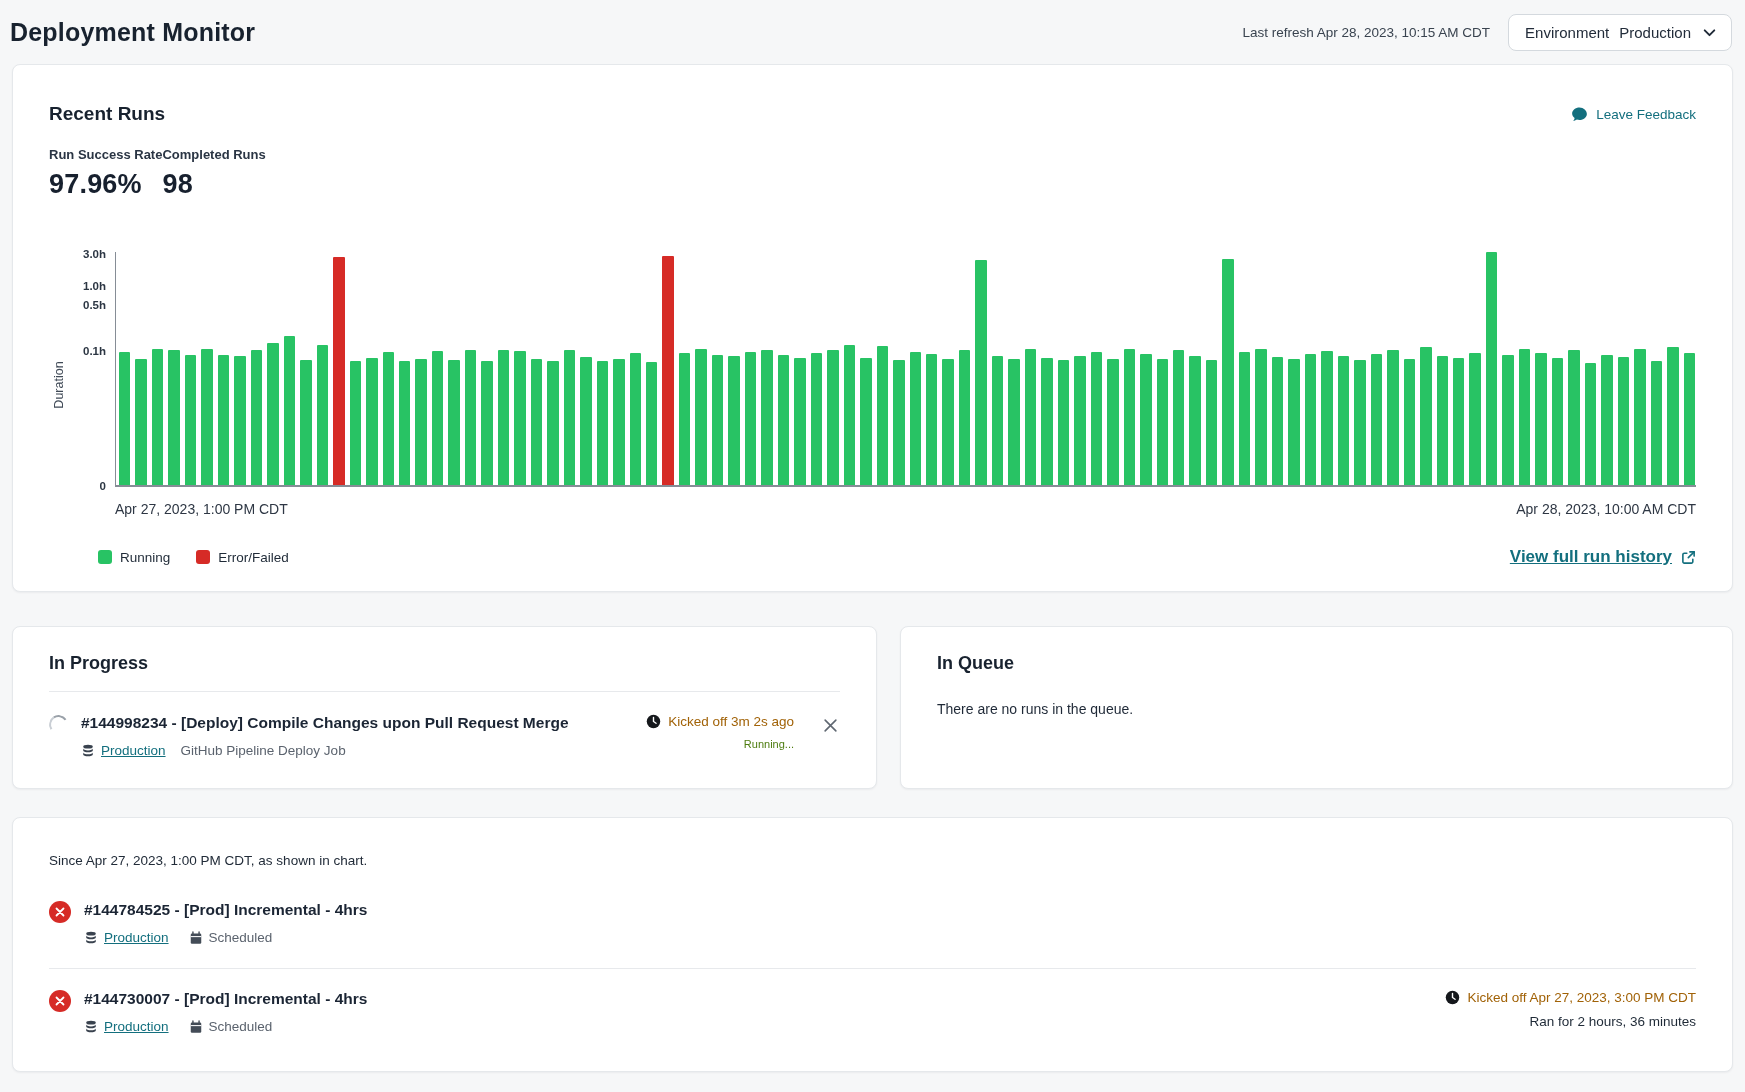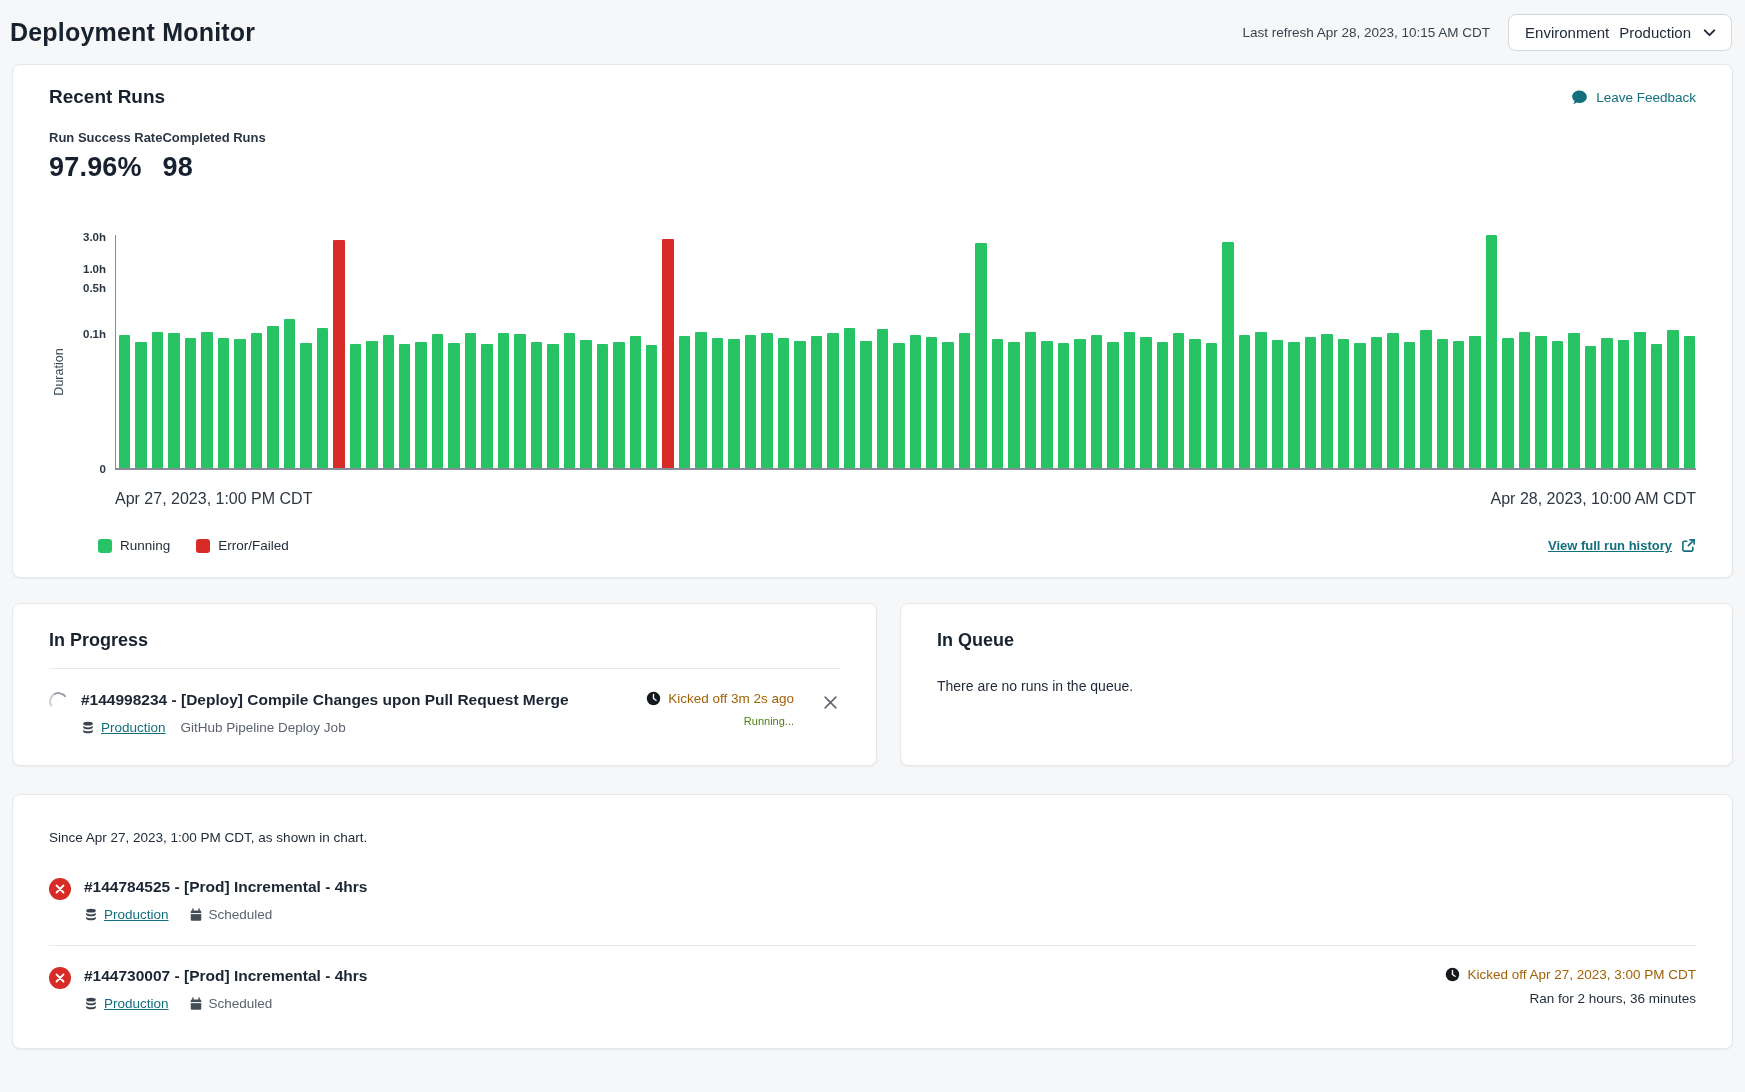--- a/index.html
+++ b/index.html
@@ -16,44 +16,44 @@
   .refresh{font-size:13.5px;color:#39434f}
   .env-select{display:flex;align-items:center;gap:10px;background:#fff;border:1px solid #d4d9de;border-radius:8px;
     padding:9px 13px 9px 16px;font-size:15px;color:#222c3a;cursor:pointer;font-family:inherit}
   .env-select .env-label{color:#222c3a}
   .env-select .env-value{color:#222c3a}
   
   .page{padding:2px 12px 8px}
   .card{background:#fff;border:1px solid #e5e8eb;border-radius:8px;box-shadow:0 1px 2px rgba(16,24,40,.05)}
   .card h2{font-size:18px;font-weight:700;color:#18222f}
   
-  .card-recent{padding:21px 36px 24px}
+  .card-recent{padding:38px 36px 24px}
   .card-recent h2{font-size:19px}
   .card-head{display:flex;justify-content:space-between;align-items:flex-start}
   .feedback{display:flex;align-items:center;gap:8px;color:var(--teal);font-size:13.5px;cursor:pointer;margin-top:3px}
   .stats{display:flex;margin-top:22px}
   .stat-label{font-size:13px;font-weight:700;color:#2a3544}
   .stat-value{font-size:27px;font-weight:700;color:#17202e;margin-top:7px;letter-spacing:.2px}
   .chart{display:flex;margin-top:52px}
   .ylabel-wrap{width:20px;display:flex;align-items:center;justify-content:center}
   .ylabel{transform:rotate(-90deg);font-size:12.5px;color:#3f4956;white-space:nowrap}
   .yticks{width:46px;position:relative;font-size:11.5px;font-weight:700;color:#2c3643}
   .yticks span{position:absolute;right:9px;white-space:nowrap}
   .plotcol{flex:1;min-width:0}
   .plot{height:235px;display:flex;align-items:flex-end;gap:5px;border-left:1.5px solid #868d96;border-bottom:2px solid #868d96;padding:0 1px 0 3px}
   .bar{flex:1 1 0;min-width:2px;border-radius:1px 1px 0 0}
-  .xlabels{display:flex;justify-content:space-between;font-size:16px;color:#2e3744;margin-top:20px}
+  .xlabels{display:flex;justify-content:space-between;font-size:14px;color:#2e3744;margin-top:14px}
   .chart-foot{display:flex;justify-content:space-between;align-items:center;margin-top:30px}
   .legend{display:flex;gap:26px;padding-left:49px}
   .legend-item{display:flex;align-items:center;gap:8px;font-size:13.5px;color:#1f2a37}
   .legend-swatch{width:14px;height:14px;border-radius:3px;display:inline-block}
-  .view-history{display:flex;align-items:center;gap:9px;color:var(--teal);font-size:13px;font-weight:700;cursor:pointer}
+  .view-history{display:flex;align-items:center;gap:9px;color:var(--teal);font-size:17px;font-weight:700;cursor:pointer}
   .view-history .vh-text{text-decoration:underline}
   
-  .two-col{display:grid;grid-template-columns:865fr 833fr;gap:23px;margin-top:25px}
+  .two-col{display:grid;grid-template-columns:865fr 833fr;gap:23px;margin-top:34px}
   .card-io{padding:26px 36px 30px}
   .divider{height:1px;background:#e7e9ec;margin-top:17px}
   .run-row{display:flex;align-items:flex-start;margin-top:22px;gap:13px}
   .spinner{width:19px;height:19px;min-width:19px;border-radius:50%;display:inline-block;margin-top:1px;
     border:2px solid transparent;border-top-color:#9aa1a9;border-left-color:#c9ced4;transform:rotate(12deg)}
   .run-main{flex:1;min-width:0}
   .run-title{font-size:15.5px;font-weight:700;color:#1b2534}
   .run-meta{display:flex;align-items:center;gap:6px;margin-top:11px;font-size:13.5px}
   .env-link{color:var(--teal);text-decoration:underline;cursor:pointer}
   .job{color:#5b636e;margin-left:9px}

